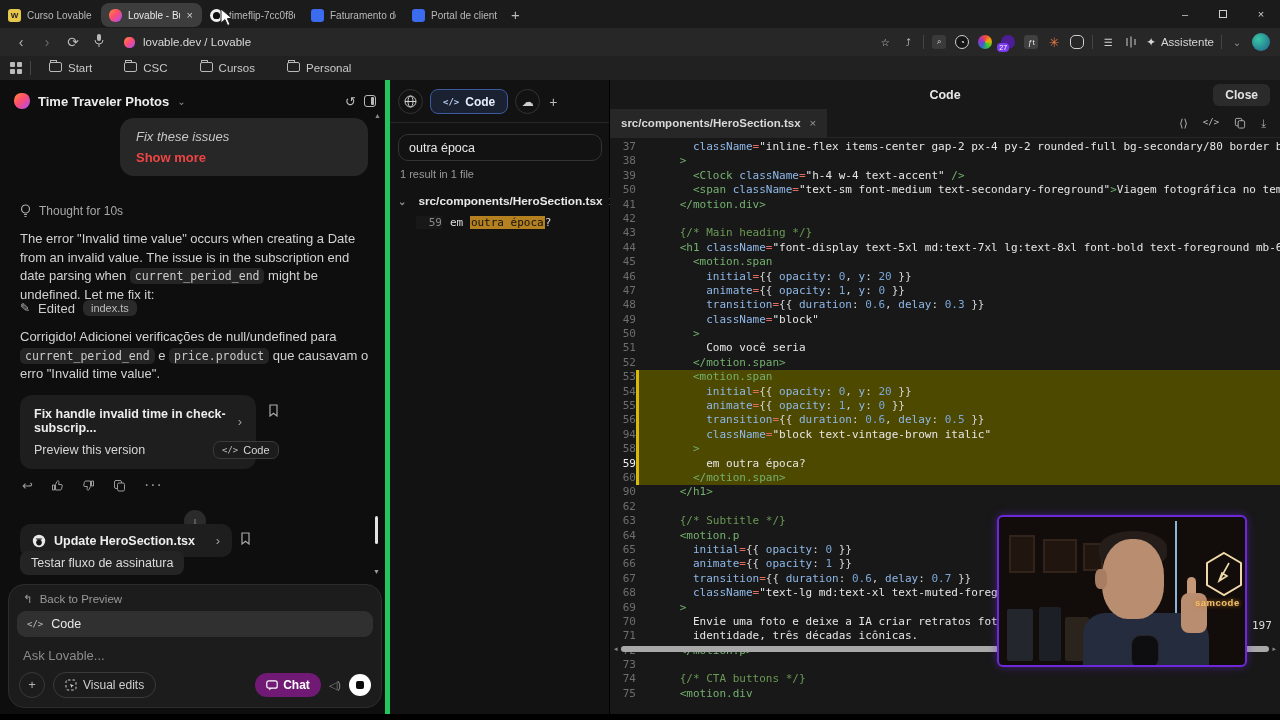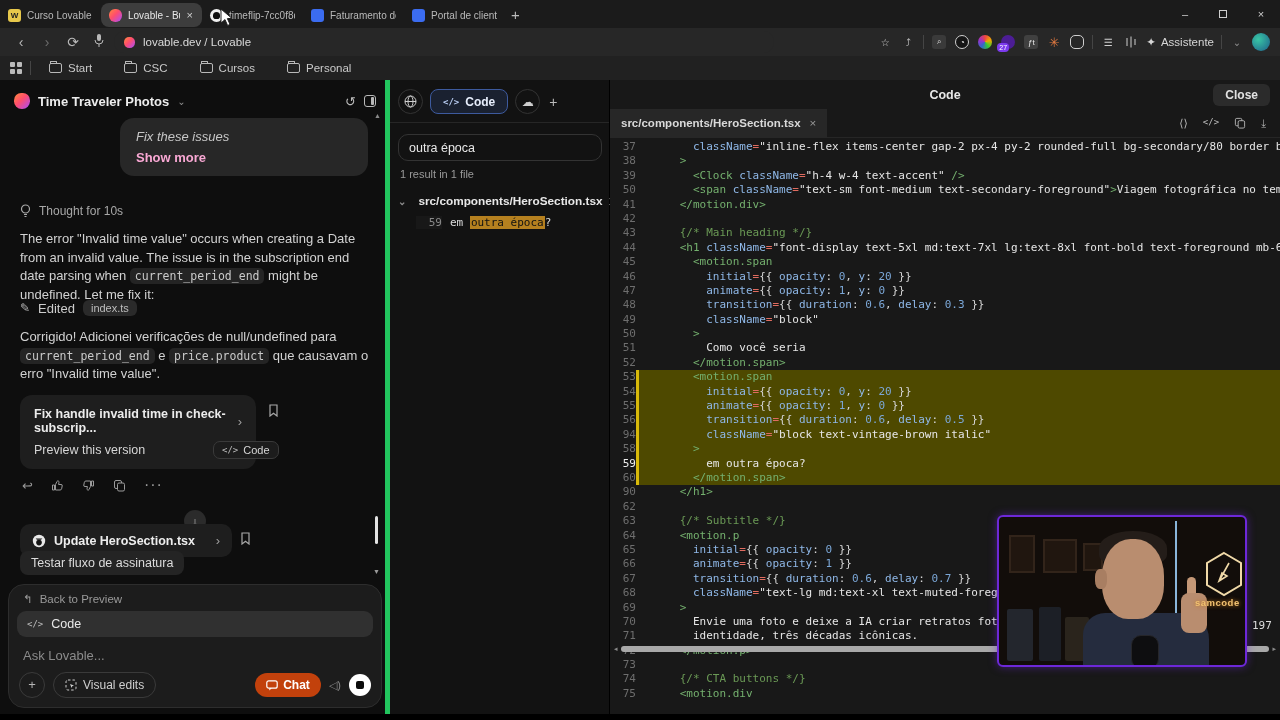--- a/index.html
+++ b/index.html
@@ -32,40 +32,40 @@
   .ext { width:16px; height:16px; display:inline-flex; align-items:center; justify-content:center; font-size:10px; color:#cfcfcf; position:relative; }
   .ext .sq { width:14px; height:14px; border-radius:3px; display:flex; align-items:center; justify-content:center; font-size:8px; color:#eee; }
   .badge27 { position:absolute; bottom:-2px; left:-3px; background:#7c3aed; color:#fff; font-size:7px; border-radius:4px; padding:0 2px; line-height:9px; }
   .vsep { width:1px; height:14px; background:#454545; }
   #assist { color:#d6d6d6; font-size:11.5px; display:flex; gap:5px; align-items:center; }
   #avatar { width:18px; height:18px; border-radius:50%; background:radial-gradient(circle at 35% 35%,#39c6a5,#1d5f8a); }
 
   #bookmarks { position:absolute; left:0; top:56px; width:1280px; height:24px; background:#212121; display:flex; align-items:center; padding:0 10px; gap:4px; }
   .grid9 { width:12px; height:12px; display:grid; grid-template-columns:1fr 1fr; gap:2px; margin-right:4px; }
   .grid9 i { background:#bbb; border-radius:1px; }
-  .bm { display:flex; align-items:center; gap:6px; color:#c9c9c9; font-size:11.5px; padding:0 14px; }
+  .bm { display:flex; align-items:flex-start; gap:6px; color:#c9c9c9; font-size:11.5px; padding:0 14px; }
   .folder { width:13px; height:10px; border:1px solid #b9b9b9; border-radius:2px; position:relative; }
   .folder:before { content:""; position:absolute; top:-3px; left:0; width:5px; height:2px; border:1px solid #b9b9b9; border-bottom:none; border-radius:1px 1px 0 0; }
 
   
   #app { position:absolute; left:0; top:80px; width:1280px; height:634px; background:#0d0d0d; }
 
   
   #chat { position:absolute; left:0; top:0; width:390px; height:634px; background:#0e0e0e; border-right:5px solid #22c55e; }
   #chat-head { position:absolute; left:0; top:8px; width:390px; height:26px; display:flex; align-items:center; gap:8px; padding:0 14px; }
   #chat-head .name { color:#ededed; font-size:13px; font-weight:bold; }
   .chev { color:#8f8f8f; font-size:10px; }
   #chat-head .sp { flex:1; }
   .hicon { color:#b9b9b9; font-size:13px; }
   .panelico { width:12px; height:12px; border:1.4px solid #b9b9b9; border-radius:3px; position:relative; }
   .panelico:after { content:""; position:absolute; right:1px; top:1px; bottom:1px; width:3px; background:#b9b9b9; border-radius:1px; }
 
   #bubble { position:absolute; left:120px; top:38px; width:248px; height:58px; background:#272727; border-radius:14px; padding:11px 16px; }
   #bubble .l1 { font-style:italic; color:#c6c6c6; font-size:13px; }
-  #bubble .l2 { color:#f9a8d4; font-size:13px; font-weight:bold; margin-top:6px; }
+  #bubble .l2 { color:#ef4444; font-size:13px; font-weight:bold; margin-top:6px; }
   #scrollup { position:absolute; left:374px; top:32px; color:#8a8a8a; font-size:7px; }
 
   #thought { position:absolute; left:20px; top:124px; display:flex; gap:8px; align-items:center; color:#a8a8a8; font-size:12px; }
   .para { position:absolute; left:20px; width:352px; color:#d2d2d2; font-size:13px; line-height:18.5px; }
   .ichip { font-family:"DejaVu Sans Mono",monospace; font-size:11.5px; background:#242424; border-radius:5px; padding:1px 5px; color:#c9c9c9; }
   #edited-row { position:absolute; left:20px; top:220px; display:flex; align-items:center; gap:8px; color:#cccccc; font-size:13px; }
   .chip { background:#2a2a2a; border-radius:6px; padding:2px 8px; font-size:11px; color:#bdbdbd; }
 
   .vcard { position:absolute; left:20px; background:#1e1e1e; border-radius:12px; padding:12px 14px; }
   .vcard .t { color:#ececec; font-size:12.5px; font-weight:bold; display:flex; gap:8px; align-items:center; }
@@ -85,21 +85,21 @@
   #suggestion { position:absolute; left:20px; top:471px; background:#242424; border-radius:8px; color:#dcdcdc; font-size:12.5px; padding:5px 11px; }
 
   #composer { position:absolute; left:8px; top:504px; width:374px; height:124px; background:#1c1c1c; border:1px solid #2d2d2d; border-radius:16px; }
   #back-row { display:flex; gap:7px; align-items:center; color:#9a9a9a; font-size:11.5px; padding:7px 14px 5px; }
   #mode-row { margin:0 8px; height:26px; background:#303030; border-radius:9px; display:flex; align-items:center; gap:8px; padding:0 10px; color:#e8e8e8; font-size:12.5px; }
   #ask { color:#8b8b8b; font-size:13px; padding:11px 14px 0; }
   #composer-bottom { position:absolute; left:0; bottom:9px; width:100%; display:flex; align-items:center; gap:8px; padding:0 10px; }
   .roundbtn { width:26px; height:26px; border:1px solid #3a3a3a; border-radius:50%; color:#b5b5b5; font-size:13px; text-align:center; line-height:24px; }
   #visual-edits { height:26px; border:1px solid #3a3a3a; border-radius:13px; display:flex; align-items:center; gap:6px; color:#cfcfcf; font-size:12px; padding:0 11px; }
   #composer-bottom .sp { flex:1; }
-  #chat-btn { height:24px; background:#c2410c; border-radius:12px; color:#fff; font-size:12px; font-weight:bold; display:flex; align-items:center; gap:5px; padding:0 11px; }
+  #chat-btn { height:24px; background:#701a75; border-radius:12px; color:#fff; font-size:12px; font-weight:bold; display:flex; align-items:center; gap:5px; padding:0 11px; }
   #speaker { color:#8a8a8a; font-size:11px; }
   #record { width:22px; height:22px; background:#fff; border-radius:50%; position:relative; }
   #record:after { content:""; position:absolute; left:7px; top:7px; width:8px; height:8px; background:#0b0b0b; border-radius:2px; }
   #chat-vscroll { position:absolute; left:375px; top:436px; width:3px; height:28px; background:#e3e3e3; border-radius:2px; }
   #chat-vscroll-arrow { position:absolute; left:373px; top:488px; color:#9a9a9a; font-size:7px; }
 
   
   #explorer { position:absolute; left:390px; top:0; width:220px; height:634px; background:#121212; border-right:1px solid #000; }
   #wb-toolbar { display:flex; align-items:center; gap:7px; padding:9px 8px 8px; border-bottom:1px solid #262626; }
   .circbtn { width:25px; height:25px; border:1px solid #333; border-radius:50%; display:flex; align-items:center; justify-content:center; color:#cfcfcf; }

